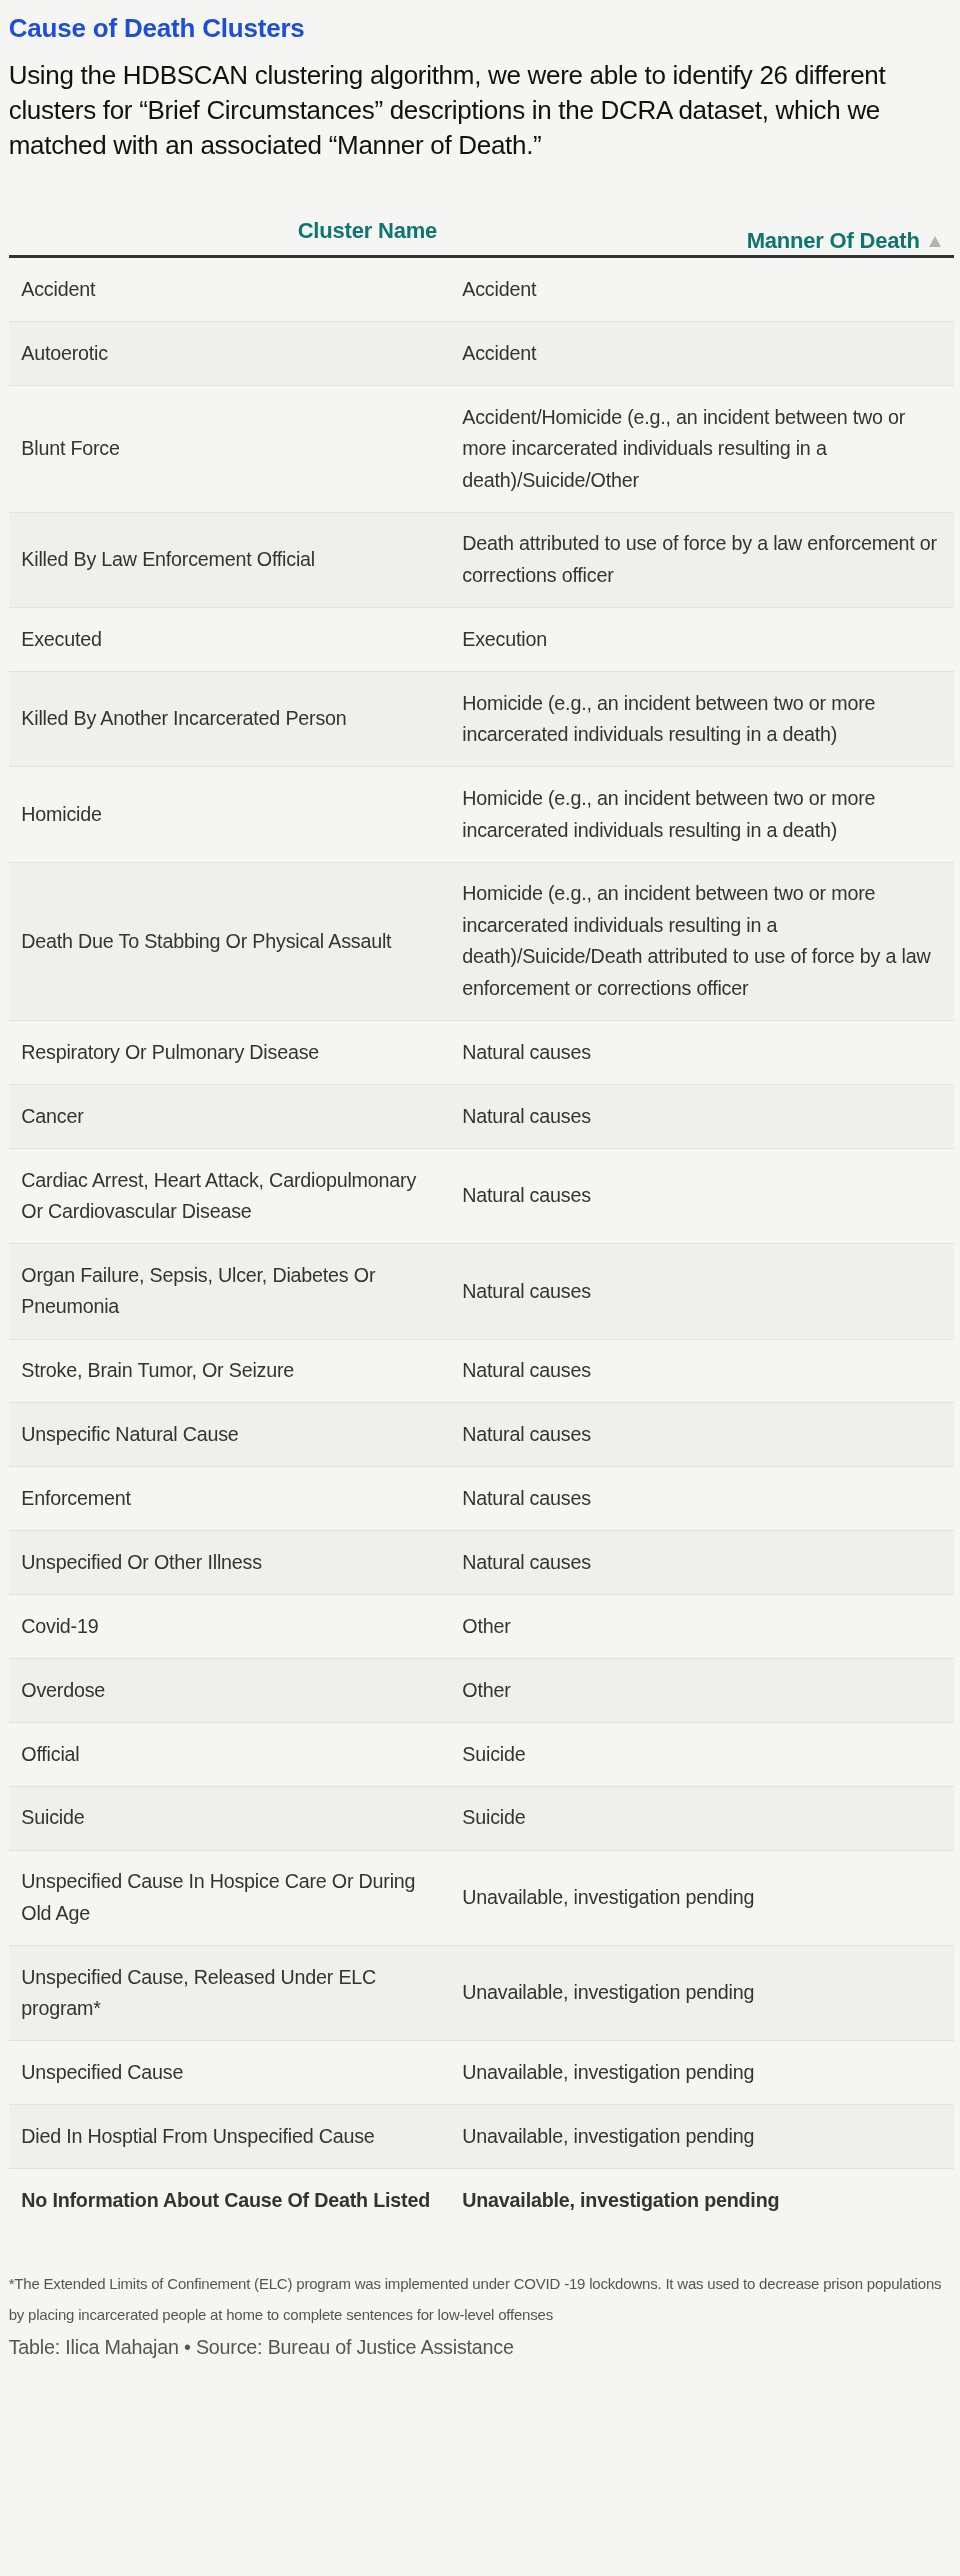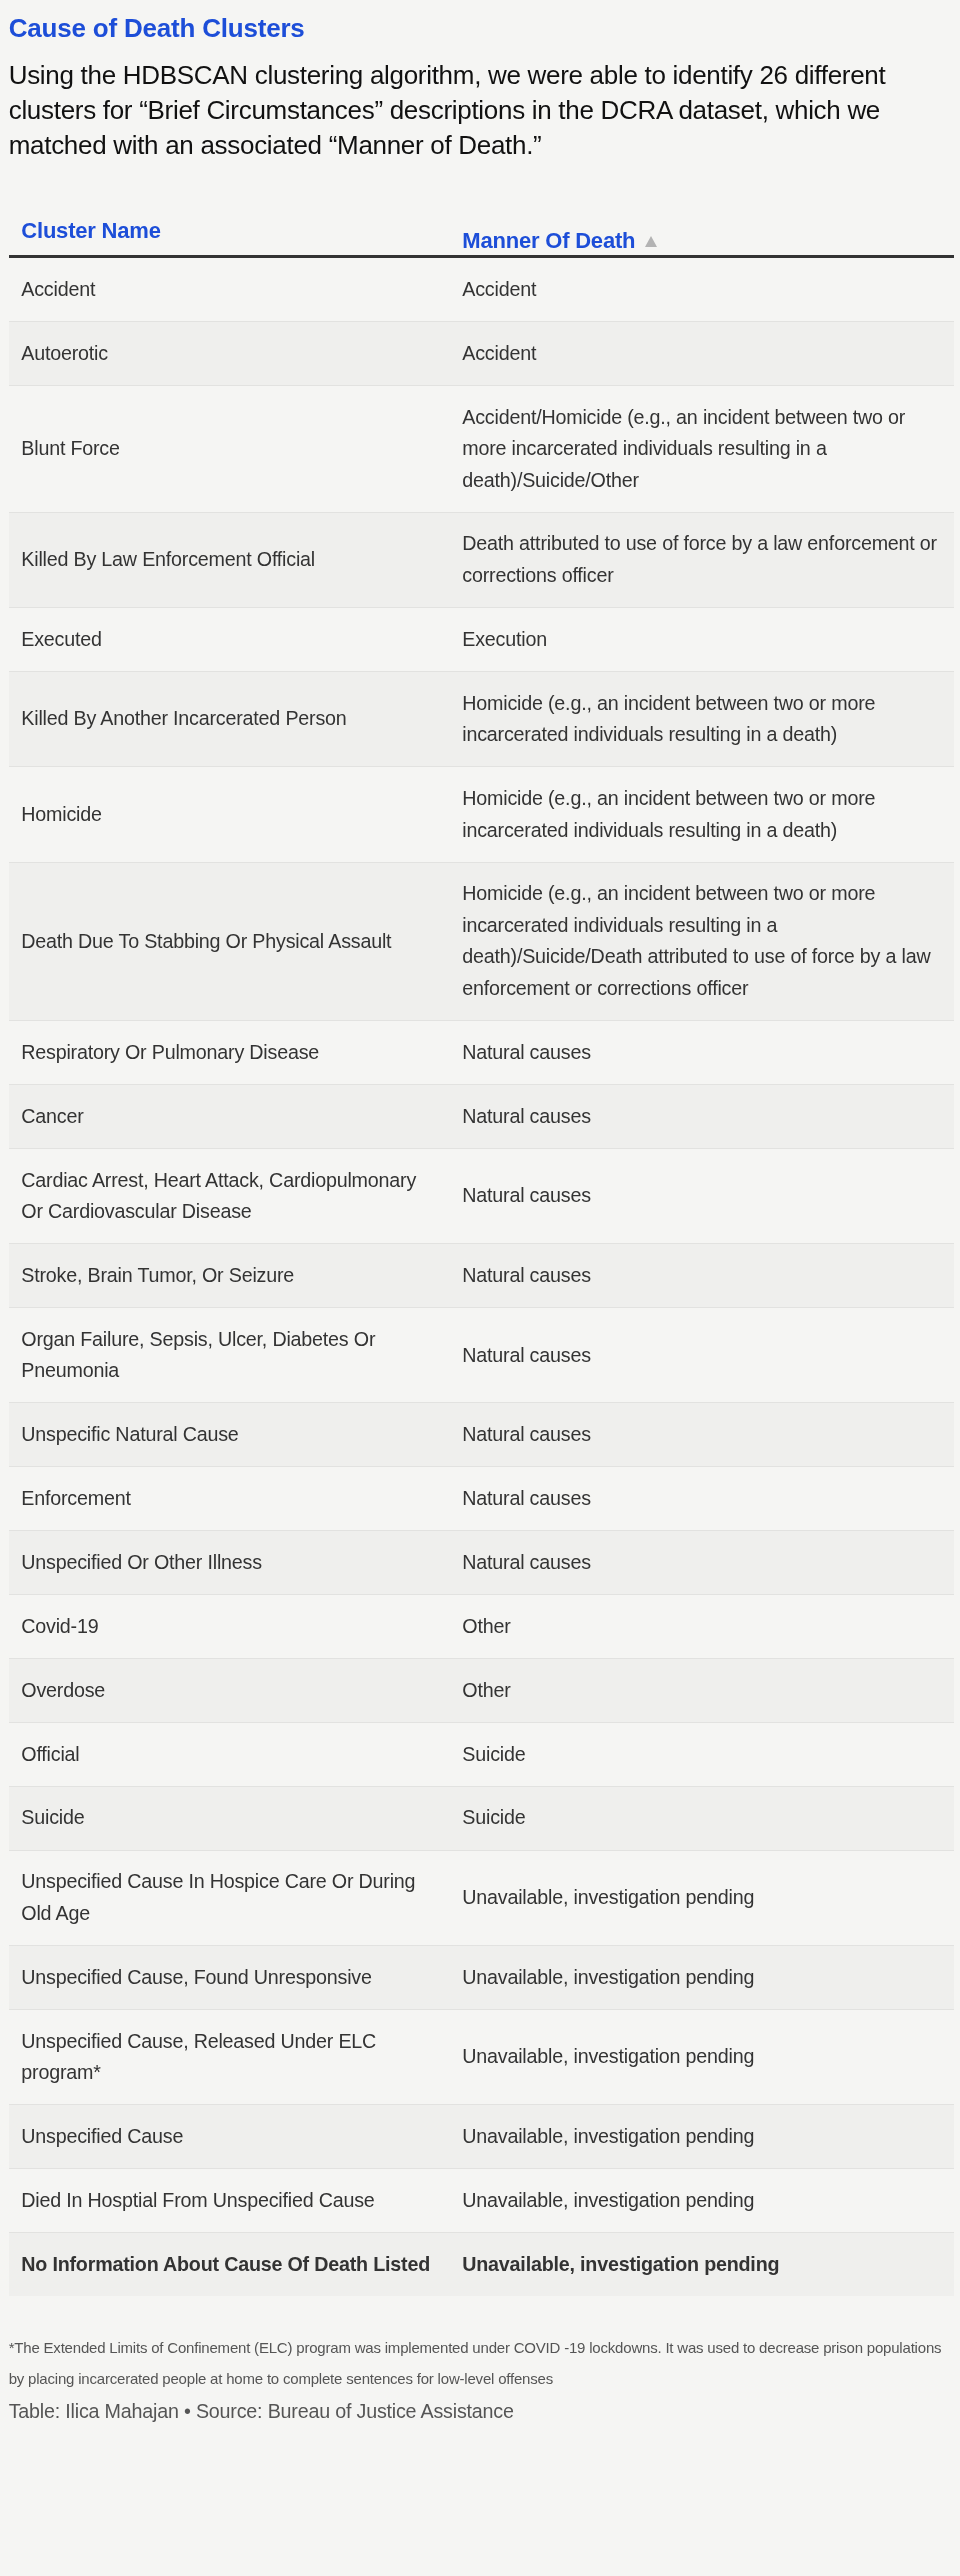--- a/index.html
+++ b/index.html
@@ -28,24 +28,24 @@
     width: 929px;
   }
   table {
     width: 945px;
     border-collapse: collapse;
     table-layout: fixed;
   }
   col.c1 { width: 441px; }
   col.c2 { width: 504px; }
   thead th {
-    text-align: left;
+    text-align: right;
     font-weight: bold;
     font-size: 22px;
-    color: #1d4ed8;
+    color: #0f766e;
     padding: 0 12.6px 11px 12.6px;
     vertical-align: bottom;
     border-bottom: 3.1px solid #333333;
     letter-spacing: -0.2px;
   }
   thead th.c2h { padding-bottom: 1px; }
   .sort-icon {
     display: inline-block;
     width: 0; height: 0;
     border-left: 6.3px solid transparent;
@@ -138,25 +138,25 @@
         </tr>
         <tr>
           <td>Cancer</td>
           <td>Natural causes</td>
         </tr>
         <tr>
           <td>Cardiac Arrest, Heart Attack, Cardiopulmonary Or Cardiovascular Disease</td>
           <td>Natural causes</td>
         </tr>
         <tr>
+          <td>Organ Failure, Sepsis, Ulcer, Diabetes Or Pneumonia</td>
+          <td>Natural causes</td>
+        </tr>
+        <tr>
           <td>Stroke, Brain Tumor, Or Seizure</td>
-          <td>Natural causes</td>
-        </tr>
-        <tr>
-          <td>Organ Failure, Sepsis, Ulcer, Diabetes Or Pneumonia</td>
           <td>Natural causes</td>
         </tr>
         <tr>
           <td>Unspecific Natural Cause</td>
           <td>Natural causes</td>
         </tr>
         <tr>
           <td>Enforcement</td>
           <td>Natural causes</td>
         </tr>
@@ -175,24 +175,20 @@
         <tr>
           <td>Official</td>
           <td>Suicide</td>
         </tr>
         <tr>
           <td>Suicide</td>
           <td>Suicide</td>
         </tr>
         <tr>
           <td>Unspecified Cause In Hospice Care Or During Old Age</td>
-          <td>Unavailable, investigation pending</td>
-        </tr>
-        <tr>
-          <td>Unspecified Cause, Found Unresponsive</td>
           <td>Unavailable, investigation pending</td>
         </tr>
         <tr>
           <td>Unspecified Cause, Released Under ELC program*</td>
           <td>Unavailable, investigation pending</td>
         </tr>
         <tr>
           <td>Unspecified Cause</td>
           <td>Unavailable, investigation pending</td>
         </tr>

